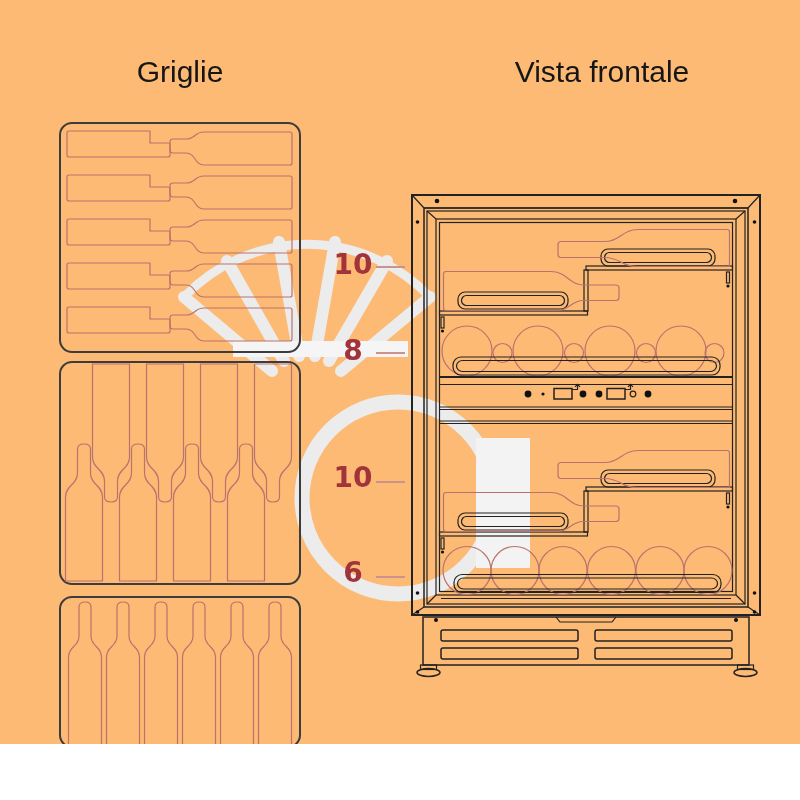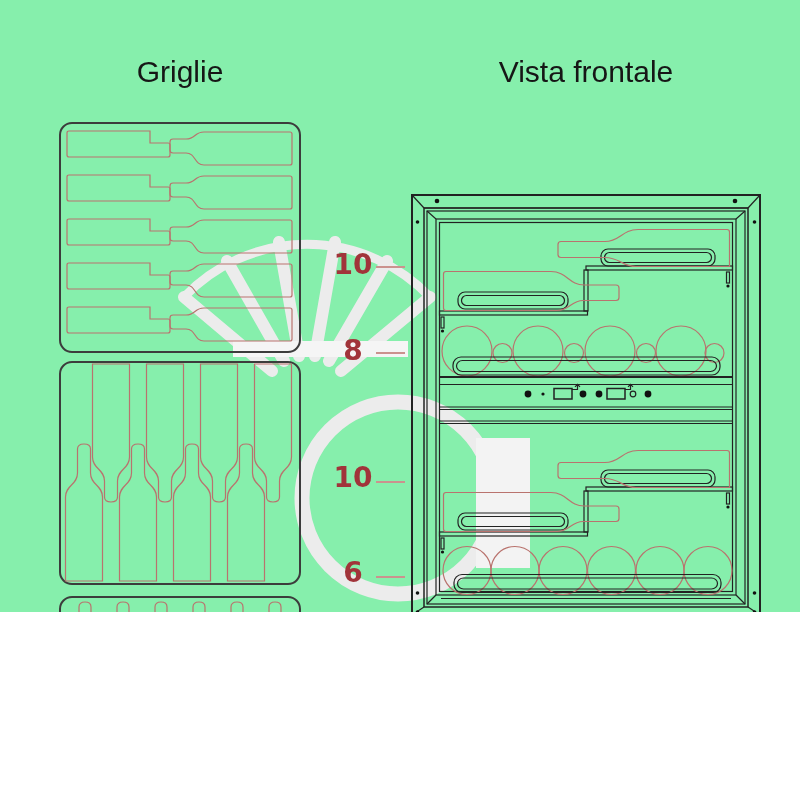--- a/index.html
+++ b/index.html
@@ -1,21 +1,21 @@
 <!DOCTYPE html>
 <html><head>
 <meta charset="utf-8">
 <style>
   html,body{margin:0;padding:0;background:#fff;}
-  .stage{position:relative;width:800px;height:612px;background:#86efac;overflow:hidden;
+  .stage{position:relative;width:800px;height:744px;background:#fdba74;overflow:hidden;
          font-family:"Liberation Sans",sans-serif;}
   svg{position:absolute;left:0;top:0;}
   .title{position:absolute;font-size:30px;color:#161616;text-align:center;}
   #title-left{left:60px;width:240px;top:55px;}
-  #title-right{left:412px;width:348px;top:55px;}
+  #title-right{left:428px;width:348px;top:55px;}
   .cap{position:absolute;left:323px;width:60px;text-align:center;
        font-family:"DejaVu Sans","Liberation Sans",sans-serif;
        font-size:28px;line-height:30px;font-weight:700;color:#a1343a;}
   .dash{position:absolute;left:376px;width:29px;height:0;border-top:2px solid #cb928e;}
   
   .k{stroke:#222;fill:none;stroke-width:1.2px;}
   .k2{stroke:#222;fill:none;stroke-width:2px;}
   .k15{stroke:#222;fill:none;stroke-width:1.5px;}
   .r{stroke:#b9736e;fill:none;stroke-width:1.2px;}
   .gbox{stroke:#3c3c3c;fill:none;stroke-width:2px;}

